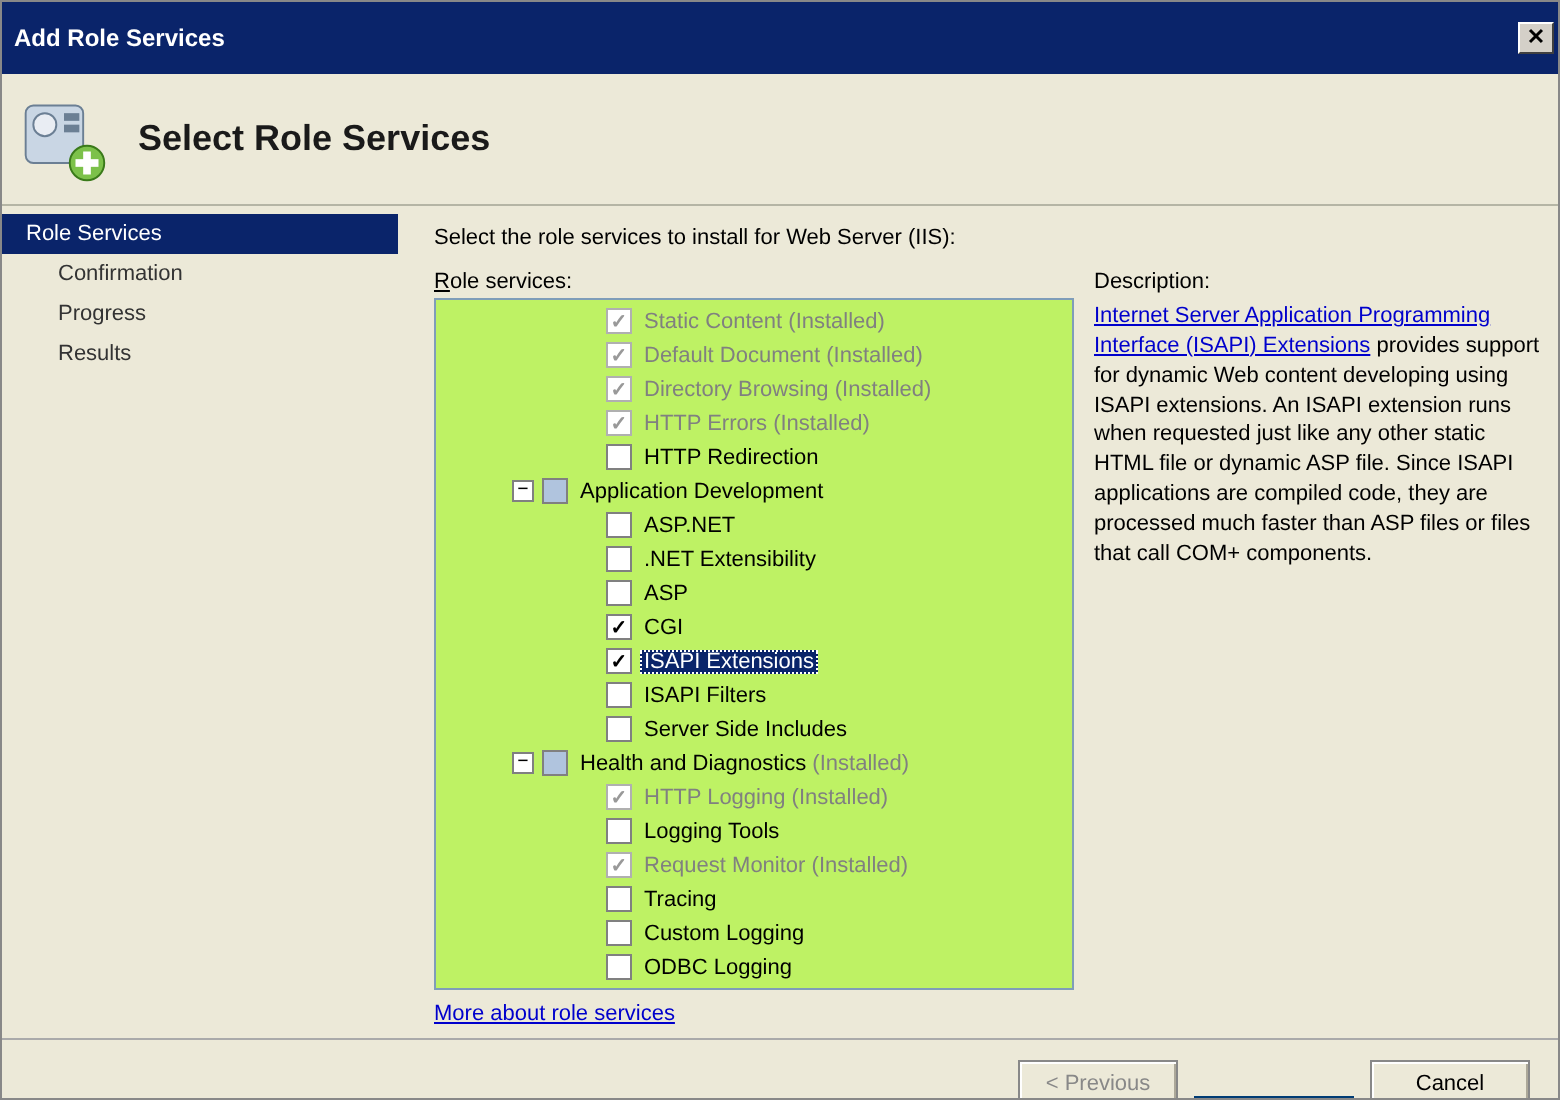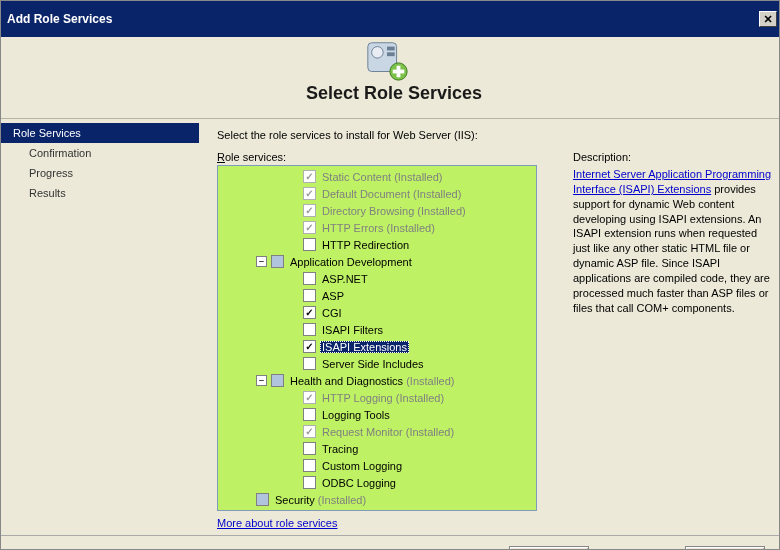--- a/index.html
+++ b/index.html
@@ -32,27 +32,26 @@
     text-align: center;
     line-height: 14px;
     border: 1px solid #fff;
     border-right-color:#404040;
     border-bottom-color:#404040;
     font-family: Arial;
     font-size: 11px;
     cursor: pointer;
   }
   .header {
-    height: 82px;
+    height: 66px;
     border-bottom: 1px solid #b5b5a5;
     display: flex;
     align-items: center;
     padding-left: 8px;
     background: #ece9d8;
-    flex-direction: column;
   }
   .header .icon {
     width: 46px; height: 46px;
     margin-right: 14px;
     position: relative;
   }
   .header h1 {
     font-size: 18px;
     font-weight: 600;
     color: #1a1a1a;
@@ -80,21 +79,21 @@
   }
   .content {
     flex: 1;
     padding: 10px 0 6px 18px;
     display: flex;
     flex-direction: column;
   }
   .content .instr { margin-bottom: 10px; }
   .content .cols {
     display: flex;
-    gap: 24px;
+    gap: 10px;
     flex: 1;
     min-height: 0;
   }
   .tree-wrap { flex: 0 0 320px; display:flex; flex-direction:column; }
   .tree-label { margin-bottom: 2px; }
   .tree-label u { text-decoration: underline; }
   .tree {
     border: 1px solid #7f9db9;
     background: #bef264;
     height: 360px;
@@ -131,21 +130,21 @@
     background: #fff;
   }
   .cb.checked::after { content: "✓"; color:#000; font-weight:bold; font-size:10px; }
   .cb.checked.disabled::after { color:#999; }
   .cb.tristate { background: #b0c4de; }
   .cb.disabled { border-color:#b0b0b0; }
   .node-label { padding: 0 2px; }
   .node-label.disabled { color:#808080; }
   .node-label.installed::after { content: "  (Installed)"; color:#808080; }
   .node-label.selected { background:#0a246a; color:#fff; outline:1px dotted #fff; outline-offset:-1px;}
-  .desc-col { flex: 1; padding-right: 4px; margin-left: 12px;}
+  .desc-col { flex: 1; padding-right: 4px;}
   .desc-col .dlabel { margin-bottom: 4px; }
   .desc-link { color: #0000cc; text-decoration: underline; cursor:pointer;}
   .desc-text { line-height: 1.35; }
   .more-link { color:#0000cc; text-decoration:underline; margin-top:6px; display:inline-block; cursor:pointer;}
   .footer {
     height: 44px;
     border-top: 1px solid #aaa;
     display: flex;
     align-items: center;
     justify-content: flex-end;
@@ -247,39 +246,45 @@
             <div class="tree-row">
               <span class="indent" style="width: 70px;"></span>
               <span style="display: inline-block; width: 15px;"></span>
               <span class="cb "></span>
               <span class="node-label">ASP.NET</span>
             </div>
             <div class="tree-row">
               <span class="indent" style="width: 70px;"></span>
               <span style="display: inline-block; width: 15px;"></span>
               <span class="cb "></span>
+              <span class="node-label">.NET Extensibility</span>
+            </div>
+            <div class="tree-row">
+              <span class="indent" style="width: 70px;"></span>
+              <span style="display: inline-block; width: 15px;"></span>
+              <span class="cb "></span>
               <span class="node-label">ASP</span>
             </div>
             <div class="tree-row">
               <span class="indent" style="width: 70px;"></span>
               <span style="display: inline-block; width: 15px;"></span>
               <span class="cb checked"></span>
               <span class="node-label">CGI</span>
             </div>
             <div class="tree-row">
               <span class="indent" style="width: 70px;"></span>
               <span style="display: inline-block; width: 15px;"></span>
-              <span class="cb "></span>
-              <span class="node-label">ISAPI Filters</span>
-            </div>
-            <div class="tree-row">
-              <span class="indent" style="width: 70px;"></span>
-              <span style="display: inline-block; width: 15px;"></span>
               <span class="cb checked"></span>
               <span class="node-label selected">ISAPI Extensions</span>
+            </div>
+            <div class="tree-row">
+              <span class="indent" style="width: 70px;"></span>
+              <span style="display: inline-block; width: 15px;"></span>
+              <span class="cb "></span>
+              <span class="node-label">ISAPI Filters</span>
             </div>
             <div class="tree-row">
               <span class="indent" style="width: 70px;"></span>
               <span style="display: inline-block; width: 15px;"></span>
               <span class="cb "></span>
               <span class="node-label">Server Side Includes</span>
             </div>
             <div class="tree-row">
               <span class="indent" style="width: 38px;"></span>
               <span class="expander">−</span>

